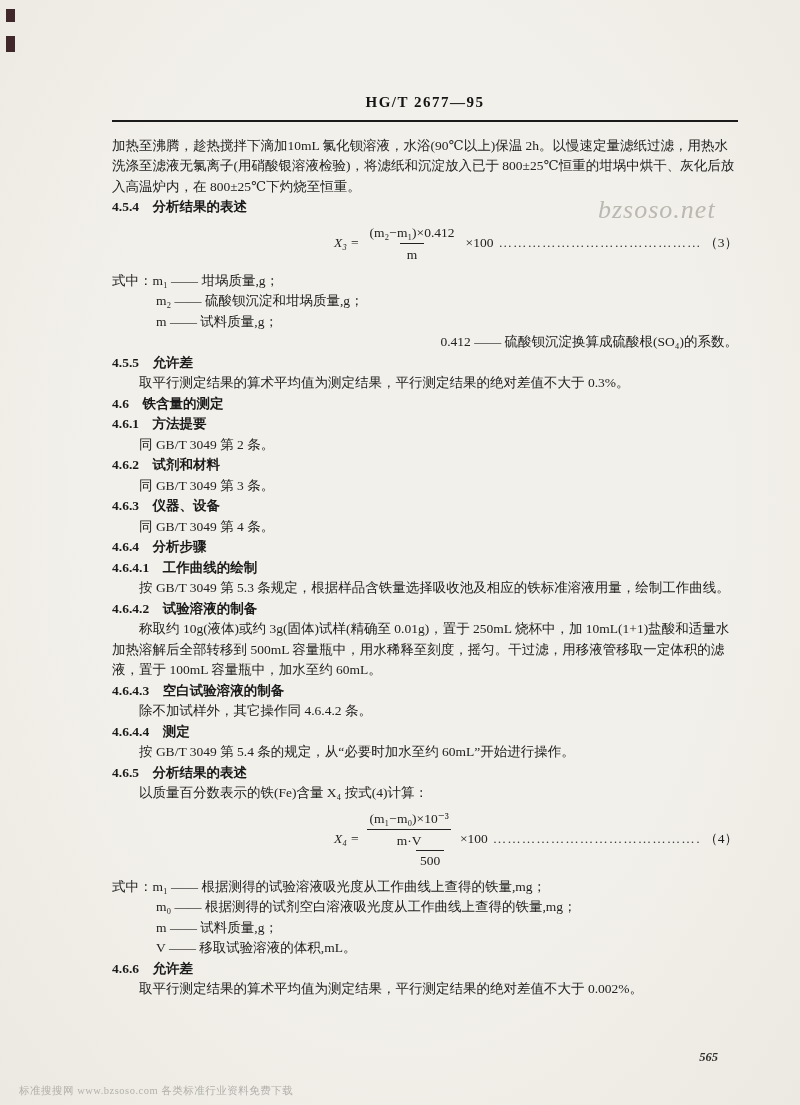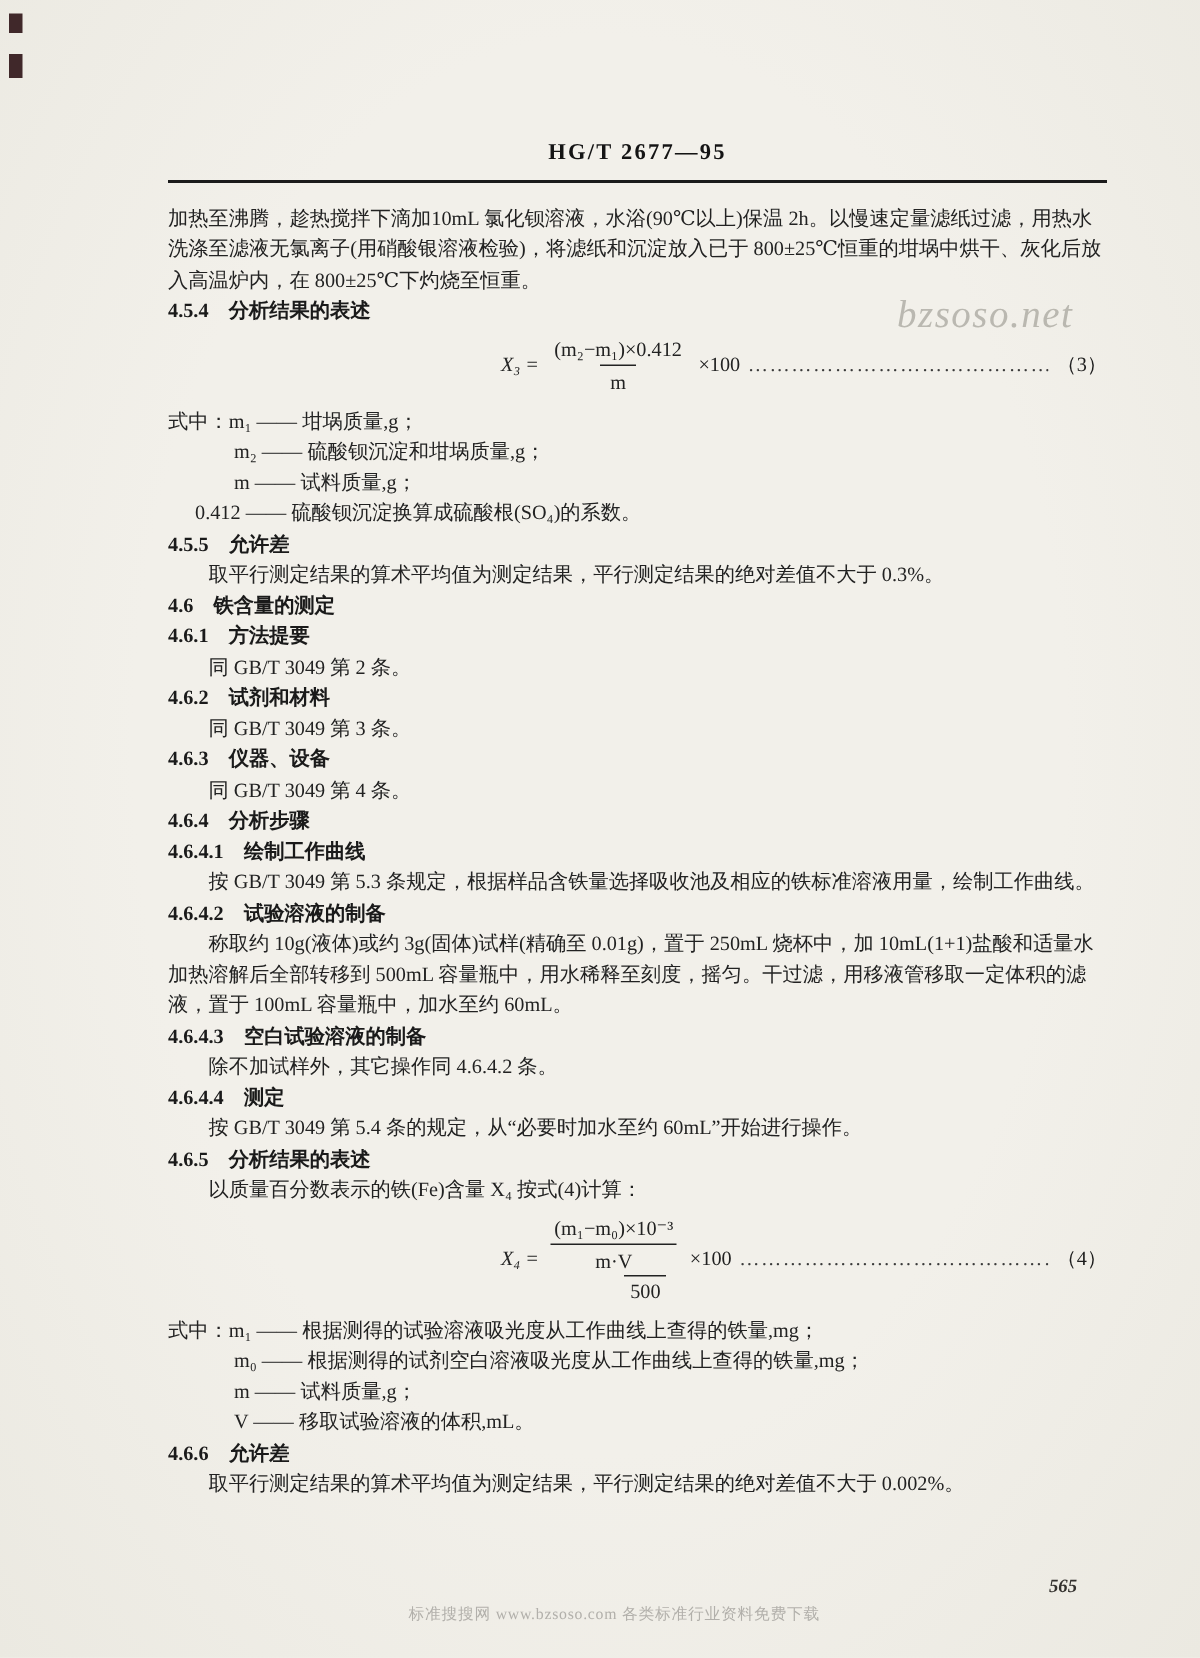--- a/index.html
+++ b/index.html
@@ -21,42 +21,42 @@
              font-size:13.5px; line-height:20.5px; }
 
   .header-title { text-align:center; font-weight:bold; font-size:15px;
                   letter-spacing:1.5px; color:#141414; }
   .header-rule { border:0; border-top:2px solid #1b1b1b; margin:7px 0 14px; }
 
   .line { white-space:pre-wrap; }
   .heading { font-weight:600; color:#1a1a1a; }
   .p-indent { text-indent:2em; }
   .def-item { padding-left:44px; }
-  .def-sm { padding-left:18px; }
+  .def-sm { padding-left:18px;text-align:right; }
 
   .formula { display:flex; align-items:center; margin:6px 0 8px;
              padding-left:222px; font-size:13.5px; }
   .f-lhs { font-style:italic; }
   .f-eq { margin:0 4px; }
   .frac { display:inline-flex; flex-direction:column; align-items:center;
           text-align:center; line-height:17px; }
   .frac > .num { padding:0 7px 2px; }
   .frac > .den { border-top:1.3px solid #222; padding:2px 7px 0; }
   .frac .frac .num { padding:0 4px 1px; }
   .frac .frac .den { border-top:1.2px solid #222; padding:1px 4px 0;margin-left:42px; }
   .f-times { margin-left:4px; }
   .f-dots { flex:1; overflow:hidden; white-space:nowrap; margin:0 5px;
             letter-spacing:1px; color:#3a3a3a; }
   .f-label { color:#1d1d1d; }
 
   .wm-top { position:absolute; left:598px; top:170px; font-size:26px;
             font-style:italic; color:rgba(140,138,130,0.55); letter-spacing:1px;margin-top:25px; }
   .page-number { position:absolute; right:82px; bottom:40px; font-size:12.5px;
                  font-weight:bold; font-style:italic; color:#33312e; }
-  .wm-bottom { position:absolute; left:0; right:0; bottom:22px; text-align:center;
+  .wm-bottom { position:absolute; left:0; right:0; bottom:7px; 
                font-size:10.5px; color:#b2b0ab; letter-spacing:0.5px;padding-left:19px; }
 </style>
 </head>
 <body>
 
 <div class="page">
 
   <div class="scan-artifact artifact-1"></div>
   <div class="scan-artifact artifact-2"></div>
 
@@ -90,21 +90,21 @@
     <div class="line heading">4.5.5　允许差</div>
     <div class="line p-indent">取平行测定结果的算术平均值为测定结果，平行测定结果的绝对差值不大于 0.3%。</div>
     <div class="line heading">4.6　铁含量的测定</div>
     <div class="line heading">4.6.1　方法提要</div>
     <div class="line p-indent">同 GB/T 3049 第 2 条。</div>
     <div class="line heading">4.6.2　试剂和材料</div>
     <div class="line p-indent">同 GB/T 3049 第 3 条。</div>
     <div class="line heading">4.6.3　仪器、设备</div>
     <div class="line p-indent">同 GB/T 3049 第 4 条。</div>
     <div class="line heading">4.6.4　分析步骤</div>
-    <div class="line heading">4.6.4.1　绘制工作曲线</div>
+    <div class="line heading">4.6.4.1　工作曲线的绘制</div>
     <div class="line p-indent">按 GB/T 3049 第 5.3 条规定，根据样品含铁量选择吸收池及相应的铁标准溶液用量，绘制工作曲线。</div>
     <div class="line heading">4.6.4.2　试验溶液的制备</div>
     <div class="line p-indent">称取约 10g(液体)或约 3g(固体)试样(精确至 0.01g)，置于 250mL 烧杯中，加 10mL(1+1)盐酸和适量水加热溶解后全部转移到 500mL 容量瓶中，用水稀释至刻度，摇匀。干过滤，用移液管移取一定体积的滤液，置于 100mL 容量瓶中，加水至约 60mL。</div>
     <div class="line heading">4.6.4.3　空白试验溶液的制备</div>
     <div class="line p-indent">除不加试样外，其它操作同 4.6.4.2 条。</div>
     <div class="line heading">4.6.4.4　测定</div>
     <div class="line p-indent">按 GB/T 3049 第 5.4 条的规定，从“必要时加水至约 60mL”开始进行操作。</div>
     <div class="line heading">4.6.5　分析结果的表述</div>
     <div class="line p-indent">以质量百分数表示的铁(Fe)含量 X₄ 按式(4)计算：</div>
 

